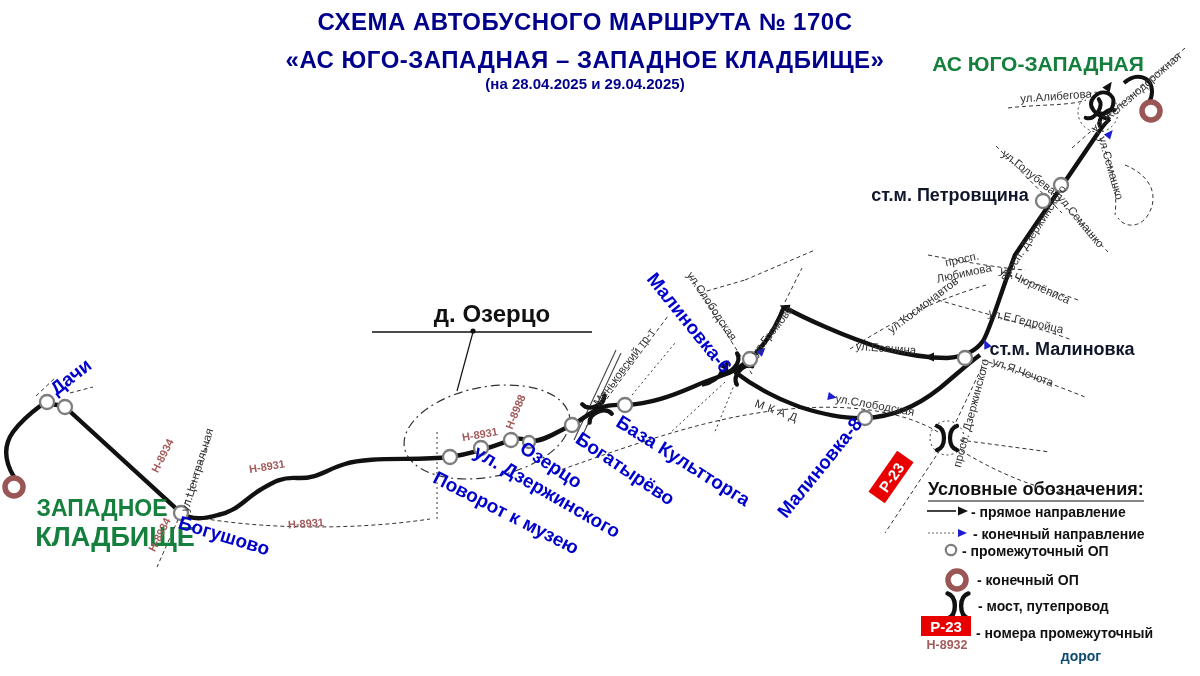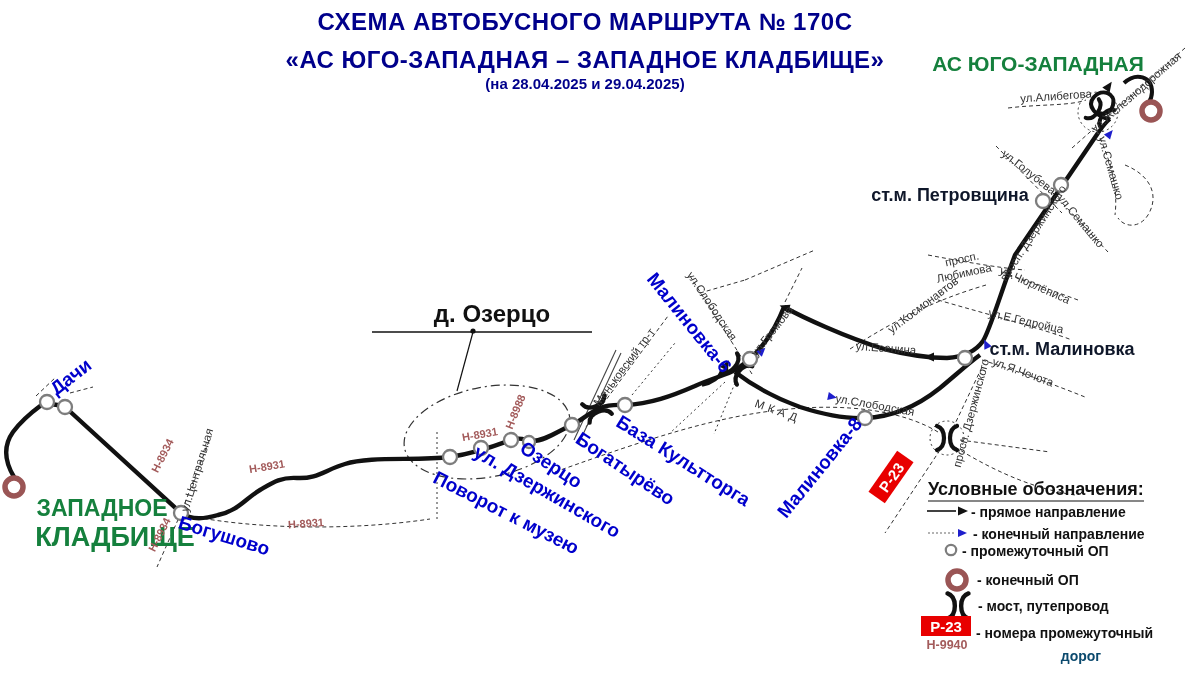--- a/index.html
+++ b/index.html
@@ -217,15 +217,15 @@
 
   <div class="lbl-left legend-t" style="left:928px;top:490px">Условные обозначения:</div>
   <div class="lbl-left legend-i" style="left:971px;top:512px">- прямое направление</div>
   <div class="lbl-left legend-i" style="left:973px;top:534px">- конечный направление</div>
   <div class="lbl-left legend-i" style="left:962px;top:551px">- промежуточный ОП</div>
   <div class="lbl-left legend-i" style="left:977px;top:580px">- конечный ОП</div>
   <div class="lbl-left legend-i" style="left:978px;top:606px">- мост, путепровод</div>
   <div class="lbl-left legend-i" style="left:976px;top:633px">- номера промежуточный</div>
   <div class="lbl legend-i" style="left:1081px;top:656px">дорог</div>
   <div class="r23box" style="left:946px;top:626px">Р-23</div>
-  <div class="lbl maroon" style="left:947px;top:646px;font-size:12.5px">Н-9940</div>
+  <div class="lbl maroon" style="left:947px;top:646px;font-size:12.5px">Н-8932</div>
 
 </div>
 
 </body></html>

